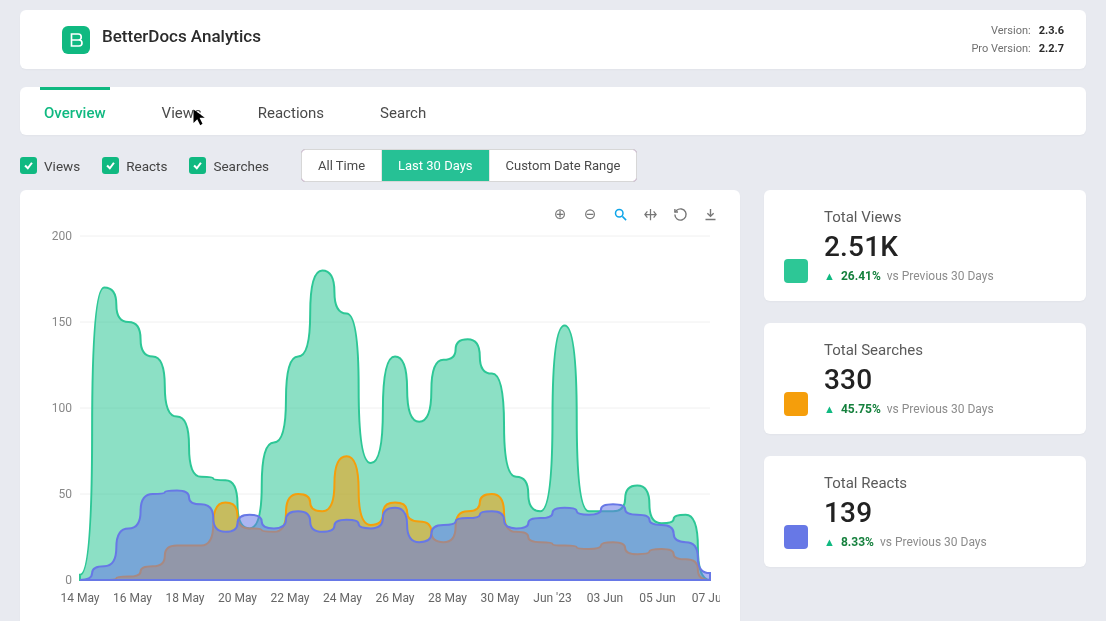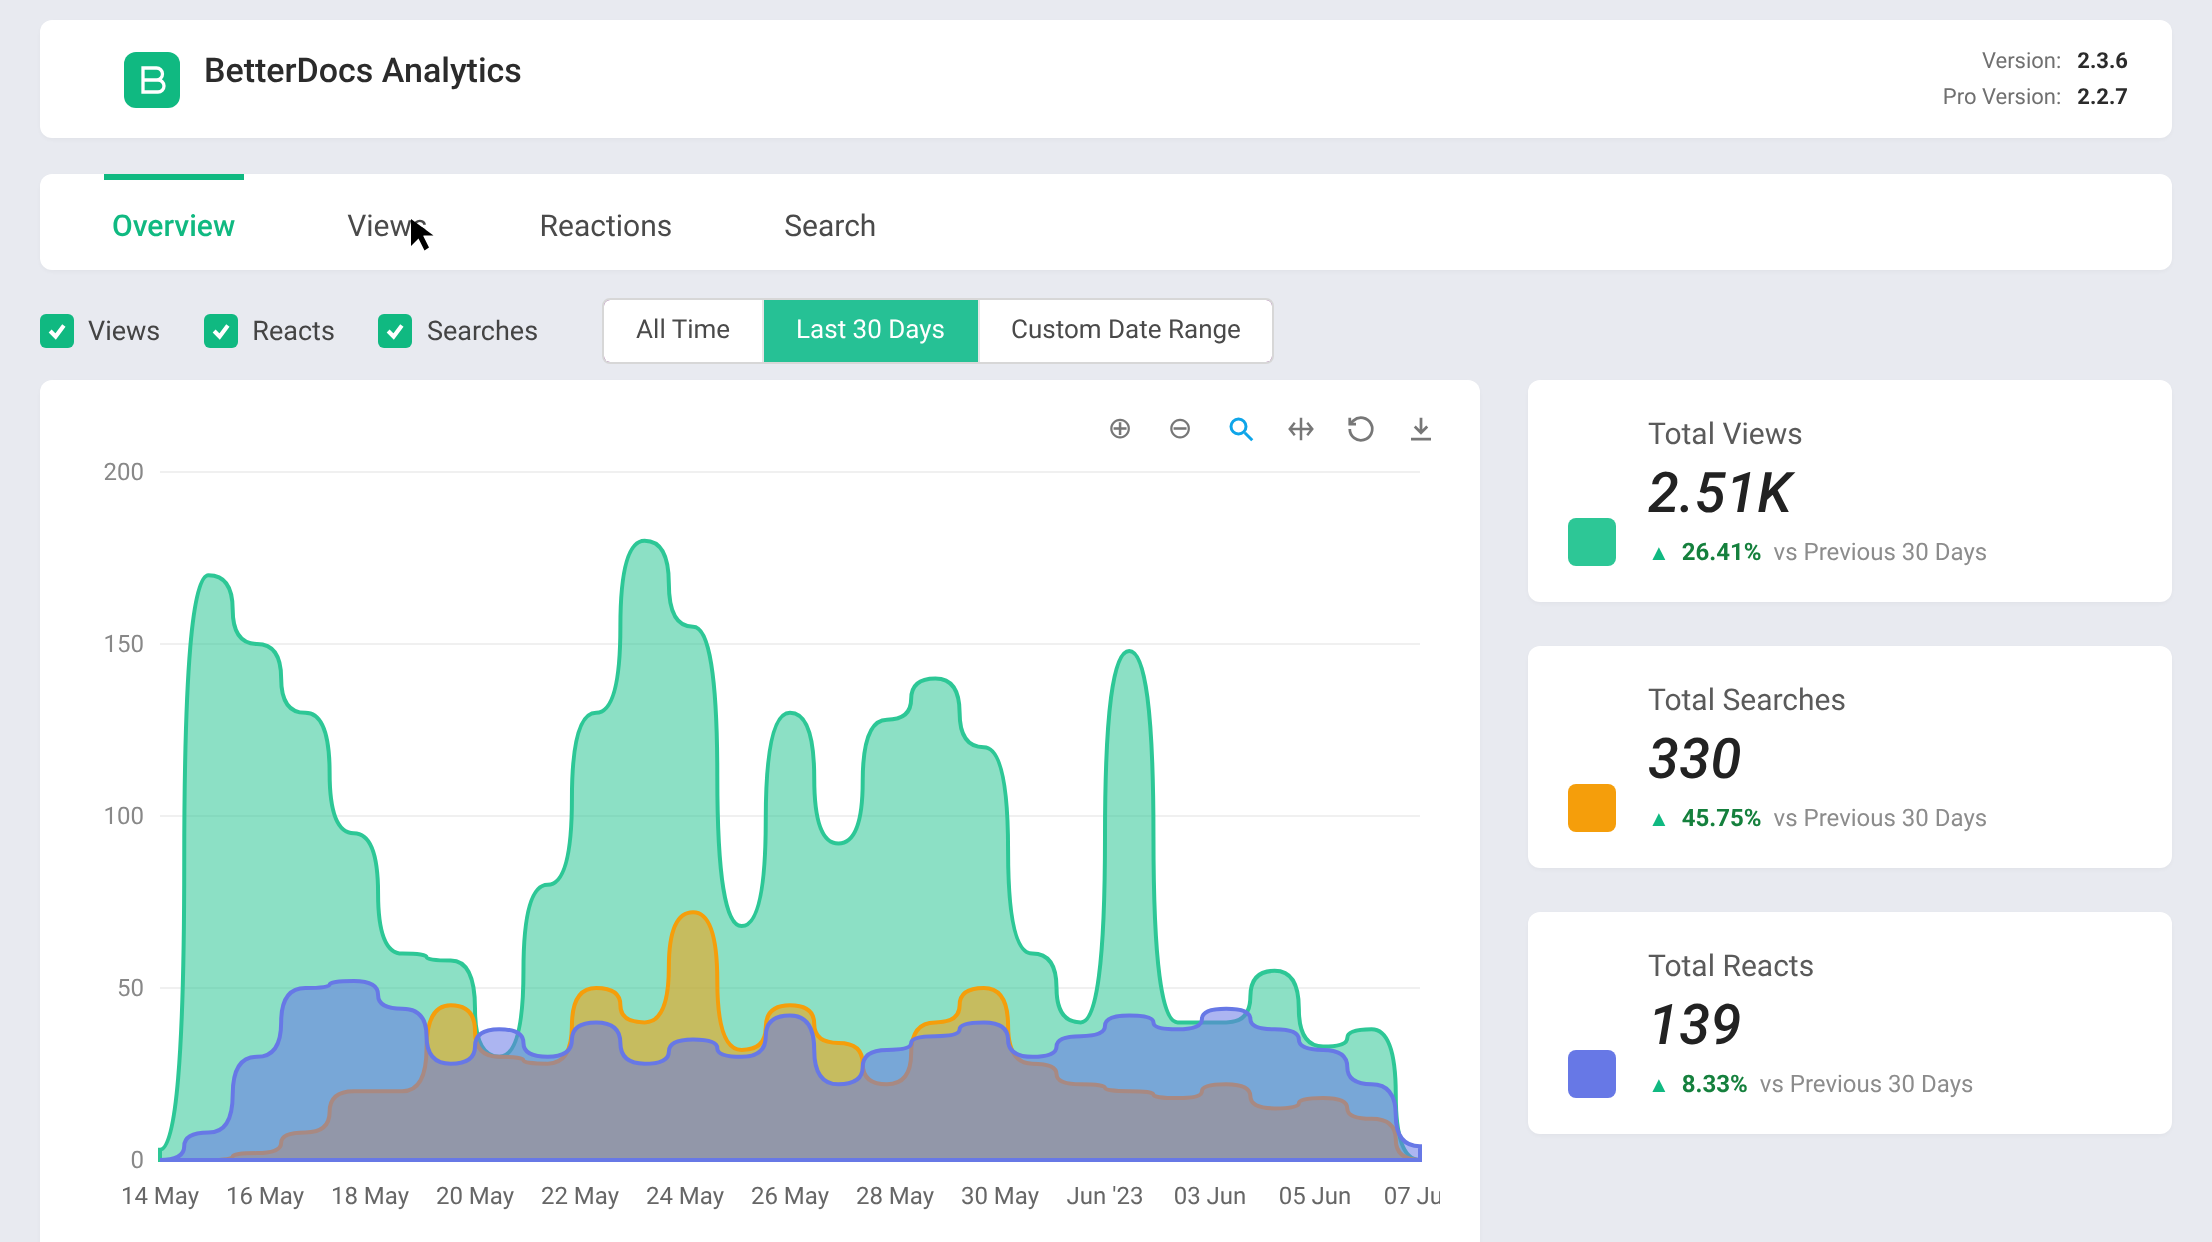--- a/index.html
+++ b/index.html
@@ -35,21 +35,21 @@
     color:#fff; font-weight:700;
   }
   .version-block { text-align: right; font-size: 11px; color:#707070; }
   .version-block .ver-row { display:flex; justify-content:flex-end; gap:8px; line-height:1.6; }
   .version-block b { color:#2b2b2b; font-weight:700; }
 
   .tabs-card {
     background:#fff;
     border-radius:6px;
     margin-top: 18px;
-    padding: 0 32px;
+    padding: 0 20px;
     display:flex;
     gap: 48px;
     box-shadow: 0 1px 2px rgba(0,0,0,0.03);
   }
   .tab {
     padding: 14px 4px 13px;
     font-size: 15px;
     color:#4a4a4a;
     border-top: 3px solid transparent;
     cursor:pointer;
@@ -82,21 +82,21 @@
   .toolbar .act { color:#0ea5e9; }
 
   .stat-col { width: 322px; display:flex; flex-direction:column; gap: 22px; }
   .stat-card {
     background:#fff; border-radius:6px; padding: 18px 20px;
     box-shadow: 0 1px 2px rgba(0,0,0,0.03);
     display:flex; gap:16px; align-items:flex-end;
   }
   .swatch { width:24px; height:24px; border-radius:4px; margin-top:2px;}
   .stat-body .title { font-size:15px; color:#5a5a5a; margin-bottom:4px;}
-  .stat-body .big { font-size:28px; color:#222; font-weight:500; letter-spacing:0.2px;font-style:italic;}
+  .stat-body .big { font-size:28px; color:#222; font-weight:500; letter-spacing:0.2px;}
   .trend-row { margin-top:6px; font-size:12px; color:#8c8c8c; display:flex; align-items:center; gap:6px;}
   .trend-row .pct { color:#15803d; font-weight:700;}
   .trend-row .arrow { color:#10b981; font-size:11px;}
 
   
   .chart-body { position:relative; width:100%; height:380px; }
   .chart-body svg { width:100%; height:100%; display:block; }
   .y-label { font-size:12px; fill:#888; text-anchor:end; }
   .x-label { font-size:12px; fill:#666; text-anchor:middle; }
   .grid { stroke:#f0f0f0; stroke-width:1; }

